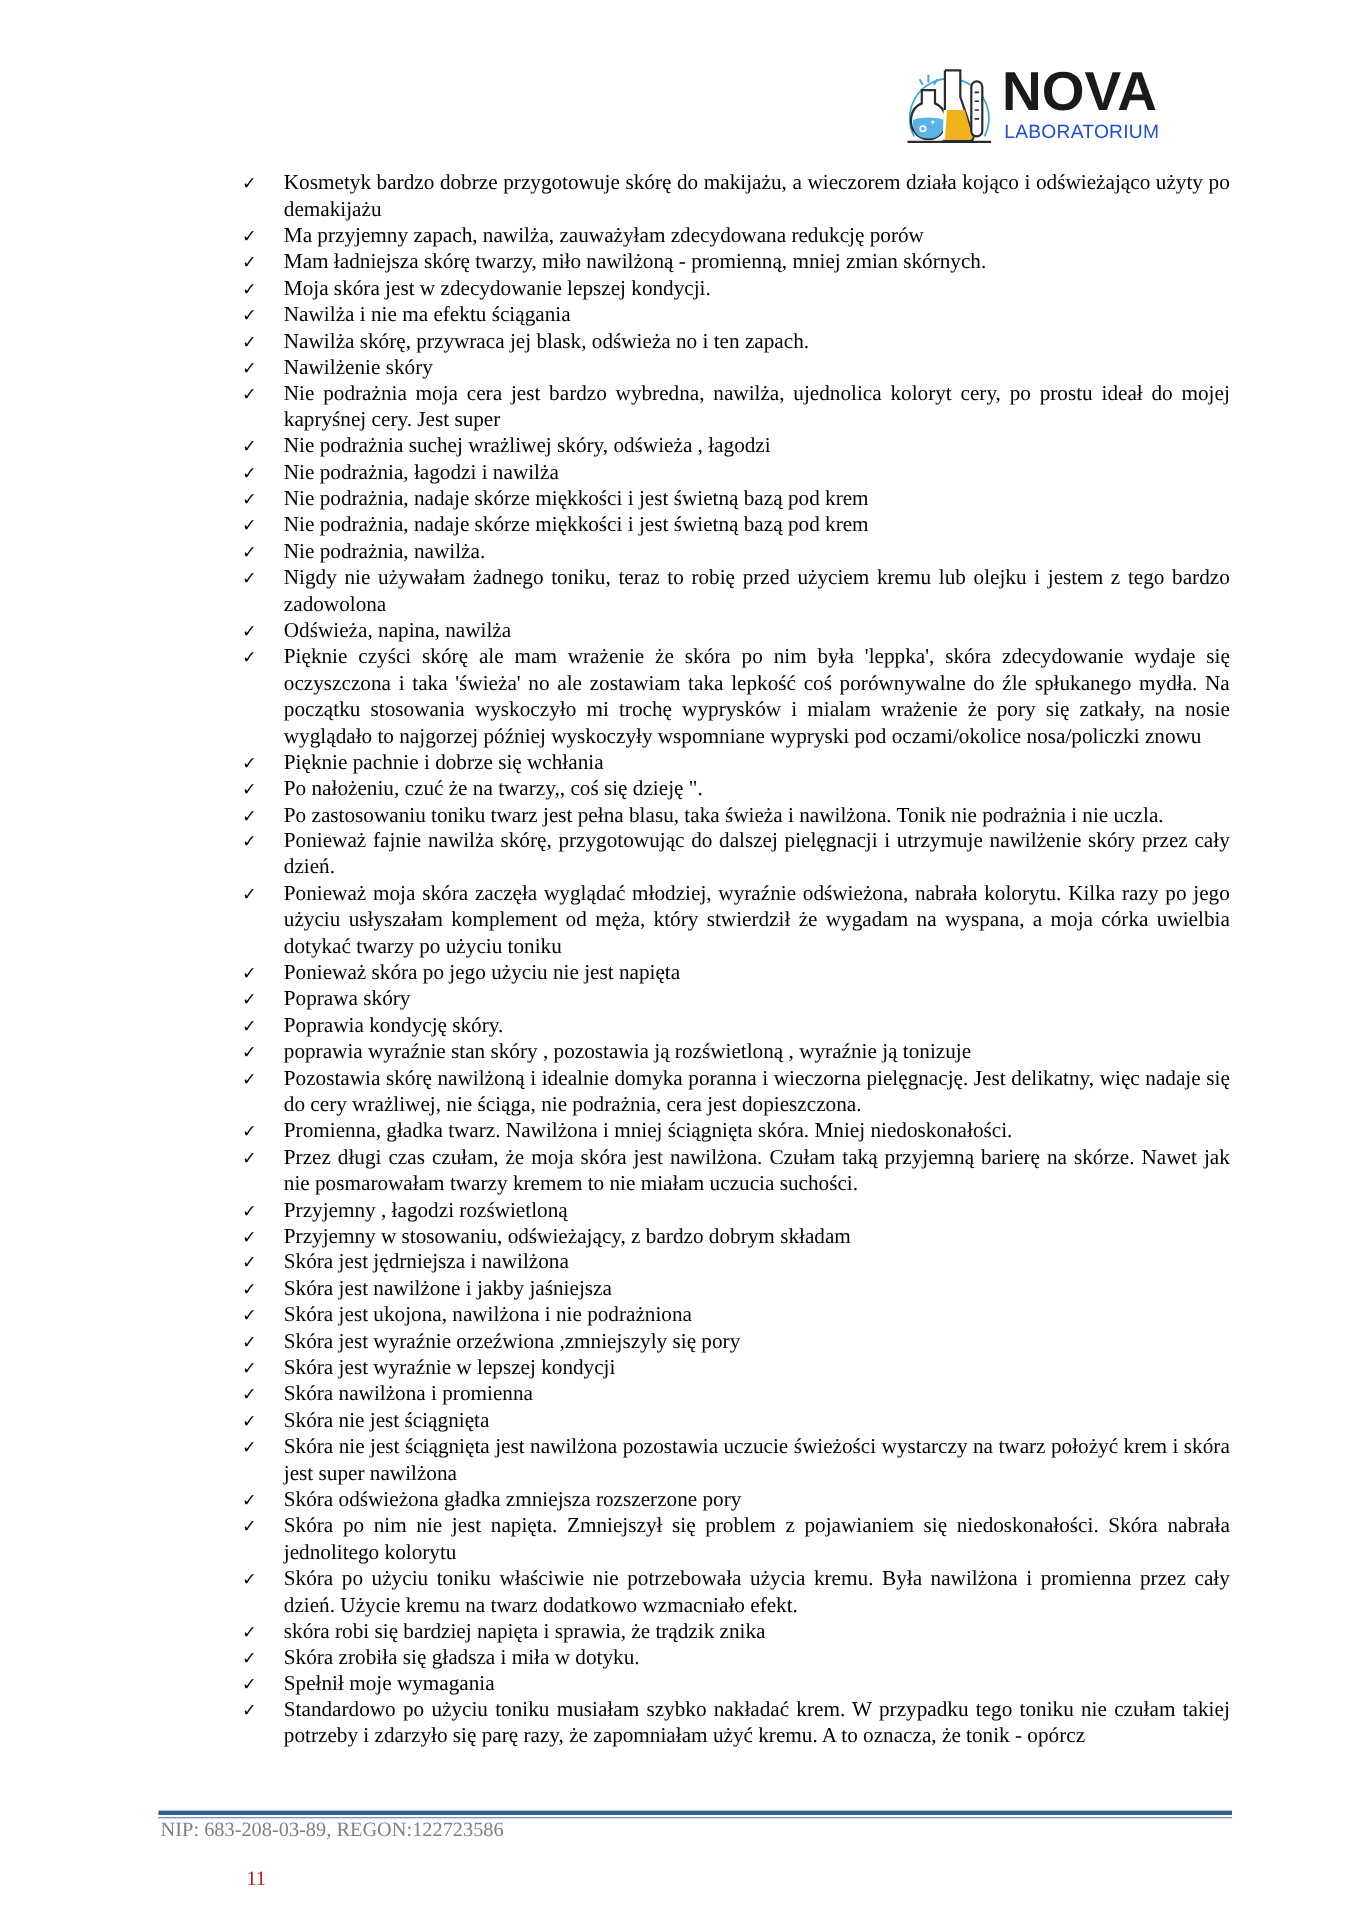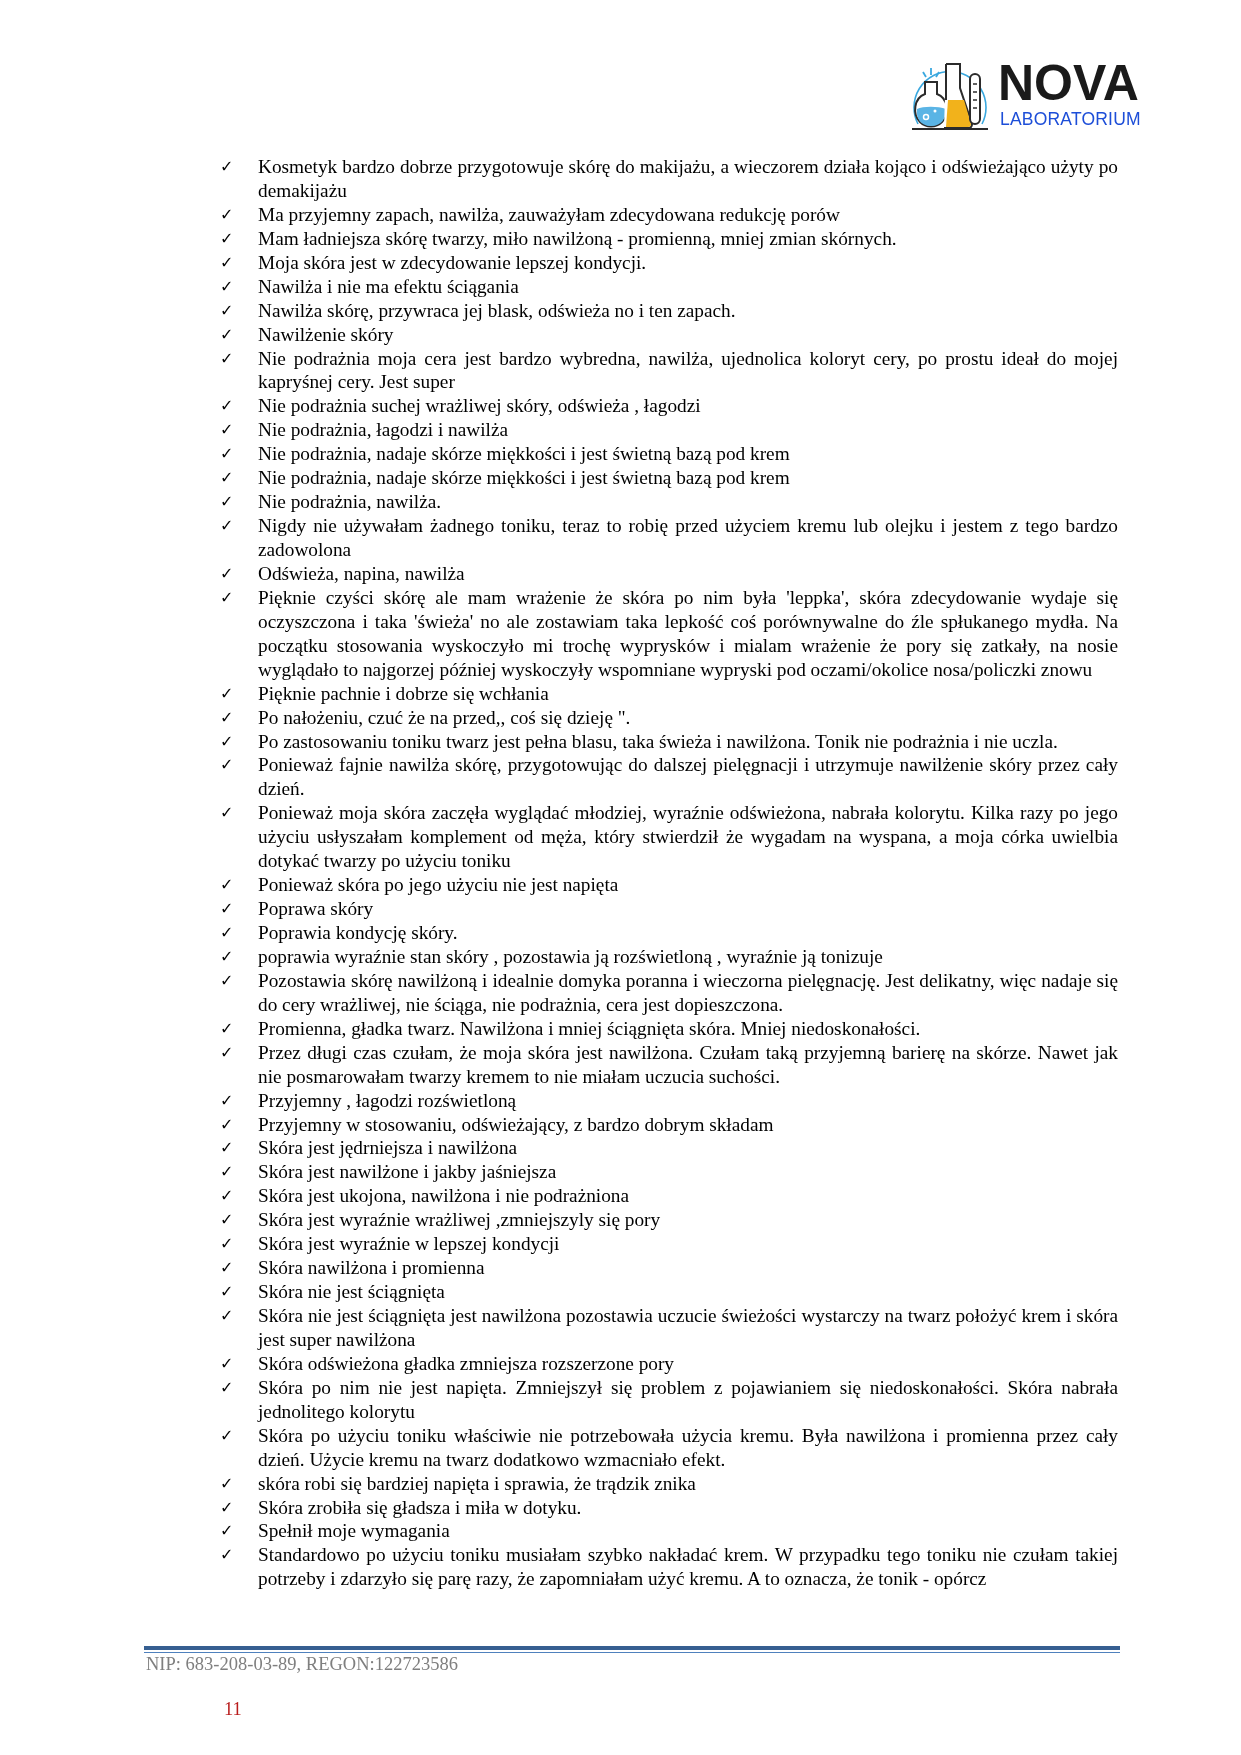--- a/index.html
+++ b/index.html
@@ -1,18 +1,18 @@
 <!DOCTYPE html>
 <html><head>
 <meta charset="utf-8">
 <style>
   html, body { margin: 0; padding: 0; background: #ffffff; }
   body { width: 1241px; height: 1755px; position: relative; overflow: hidden; font-family: "Liberation Serif", serif; color: #000; }
 
-  .logo { position: absolute; left: 908px; top: 52px; width: 240px; height: 82px; }
+  .logo { position: absolute; left: 821px; top: 52px; width: 240px; height: 82px; }
   .logo svg.mark { position: absolute; left: 0; top: 2px; width: 84px; height: 80px; }
   .logo .brand { position: absolute; left: 90px; top: 6px; font-family: "Liberation Sans", sans-serif; font-weight: bold; font-size: 50px; line-height: 50px; color: #1a1a1a; letter-spacing: 0px; }
   .logo .sub { position: absolute; left: 92px; top: 58px; font-family: "Liberation Sans", sans-serif; font-size: 17.5px; line-height: 18px; color: #1d4ed8; letter-spacing: 0.2px; }
 
   .content { position: absolute; left: 218px; top: 155px; width: 900px; }
   ul.reviews { list-style: none; margin: 0; padding: 0; }
   ul.reviews li { position: relative; padding-left: 40px; font-size: 19.3px; line-height: 23.93px; text-align: justify; }
   ul.reviews li .check { position: absolute; left: 2px; top: 0; font-family: "DejaVu Sans", sans-serif; font-size: 16px; line-height: 23.93px; }
   ul.reviews li .txt { display: block; }
 
@@ -119,21 +119,21 @@
       <li>
         <span class="check">✓</span>
         <span class="txt">Pięknie czyści skórę ale mam wrażenie że skóra po nim była 'leppka', skóra zdecydowanie wydaje się oczyszczona i taka 'świeża' no ale zostawiam taka lepkość coś porównywalne do źle spłukanego mydła. Na początku stosowania wyskoczyło mi trochę wyprysków i mialam wrażenie że pory się zatkały, na nosie wyglądało to najgorzej później wyskoczyły wspomniane wypryski pod oczami/okolice nosa/policzki znowu</span>
       </li>
       <li>
         <span class="check">✓</span>
         <span class="txt">Pięknie pachnie i dobrze się wchłania</span>
       </li>
       <li>
         <span class="check">✓</span>
-        <span class="txt">Po nałożeniu, czuć że na przed,, coś się dzieję ".</span>
+        <span class="txt">Po nałożeniu, czuć że na twarzy,, coś się dzieję ".</span>
       </li>
       <li>
         <span class="check">✓</span>
         <span class="txt">Po zastosowaniu toniku twarz jest pełna blasu, taka świeża i nawilżona. Tonik nie podrażnia i nie uczla.</span>
       </li>
       <li>
         <span class="check">✓</span>
         <span class="txt">Ponieważ fajnie nawilża skórę, przygotowując do dalszej pielęgnacji i utrzymuje nawilżenie skóry przez cały dzień.</span>
       </li>
       <li>
@@ -183,21 +183,21 @@
       <li>
         <span class="check">✓</span>
         <span class="txt">Skóra jest nawilżone i jakby jaśniejsza</span>
       </li>
       <li>
         <span class="check">✓</span>
         <span class="txt">Skóra jest ukojona, nawilżona i nie podrażniona</span>
       </li>
       <li>
         <span class="check">✓</span>
-        <span class="txt">Skóra jest wyraźnie wrażliwej ,zmniejszyly się pory</span>
+        <span class="txt">Skóra jest wyraźnie orzeźwiona ,zmniejszyly się pory</span>
       </li>
       <li>
         <span class="check">✓</span>
         <span class="txt">Skóra jest wyraźnie w lepszej kondycji</span>
       </li>
       <li>
         <span class="check">✓</span>
         <span class="txt">Skóra nawilżona i promienna</span>
       </li>
       <li>

